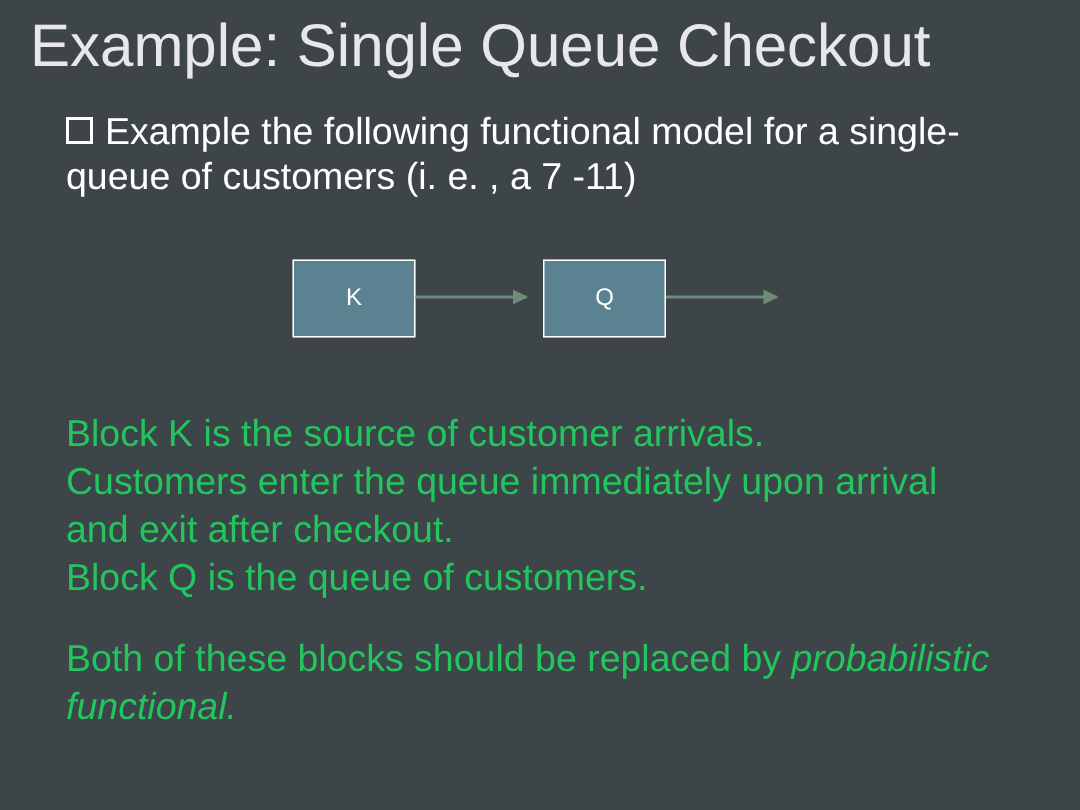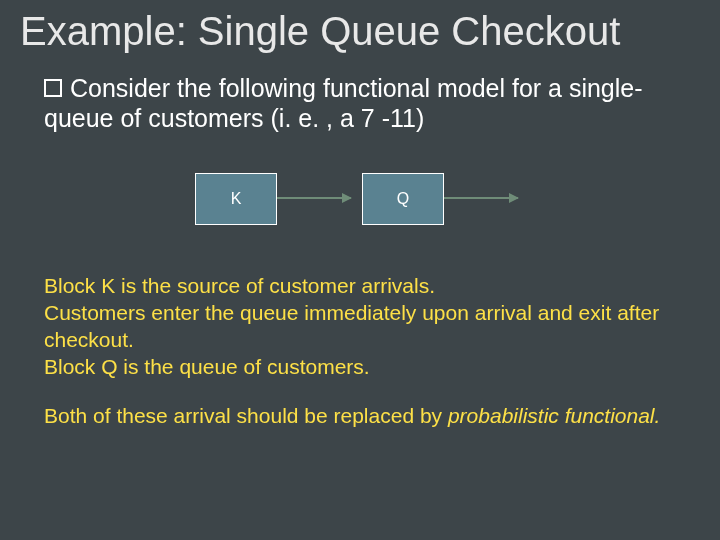--- a/index.html
+++ b/index.html
@@ -70,50 +70,50 @@
     position: absolute;
     right: -1px;
     top: -4px;
     border-left: 10px solid #6f8c78;
     border-top: 5px solid transparent;
     border-bottom: 5px solid transparent;
   }
   .arrow1 { left: 277px; top: 42px; width: 74px; }
   .arrow2 { left: 444px; top: 42px; width: 74px; }
   .desc {
-    font-size: 21px;
+    font-size: 25px;
     line-height: 1.28;
     padding: 8px 50px 0 44px;
-    color: #fde047;
+    color: #22c55e;
   }
   .desc .para2 {
     margin-top: 22px;
   }
   .italic { font-style: italic; }
 </style>
 </head>
 <body>
 
 <div class="slide">
 
   <div class="title">Example: Single Queue Checkout</div>
 
   <div class="body-text">
-    <span class="bullet-marker"></span><span>Consider</span><span> the following functional model for a single-queue of customers (i. e. , a 7 -11)</span>
+    <span class="bullet-marker"></span><span>Example</span><span> the following functional model for a single-queue of customers (i. e. , a 7 -11)</span>
   </div>
 
   <div class="diagram">
     <div class="block block-k">K</div>
     <div class="arrow arrow1"></div>
     <div class="block block-q">Q</div>
     <div class="arrow arrow2"></div>
   </div>
 
   <div class="desc">
     <div>Block K is the source of customer arrivals.</div>
     <div>Customers enter the queue immediately upon arrival and exit after checkout.</div>
     <div>Block Q is the queue of customers.</div>
     <div class="para2">
-      <span>Both of these arrival should be replaced by </span><span class="italic">probabilistic functional.</span><span></span>
+      <span>Both of these blocks should be replaced by </span><span class="italic">probabilistic functional.</span><span></span>
     </div>
   </div>
 
 </div>
 
 </body></html>

